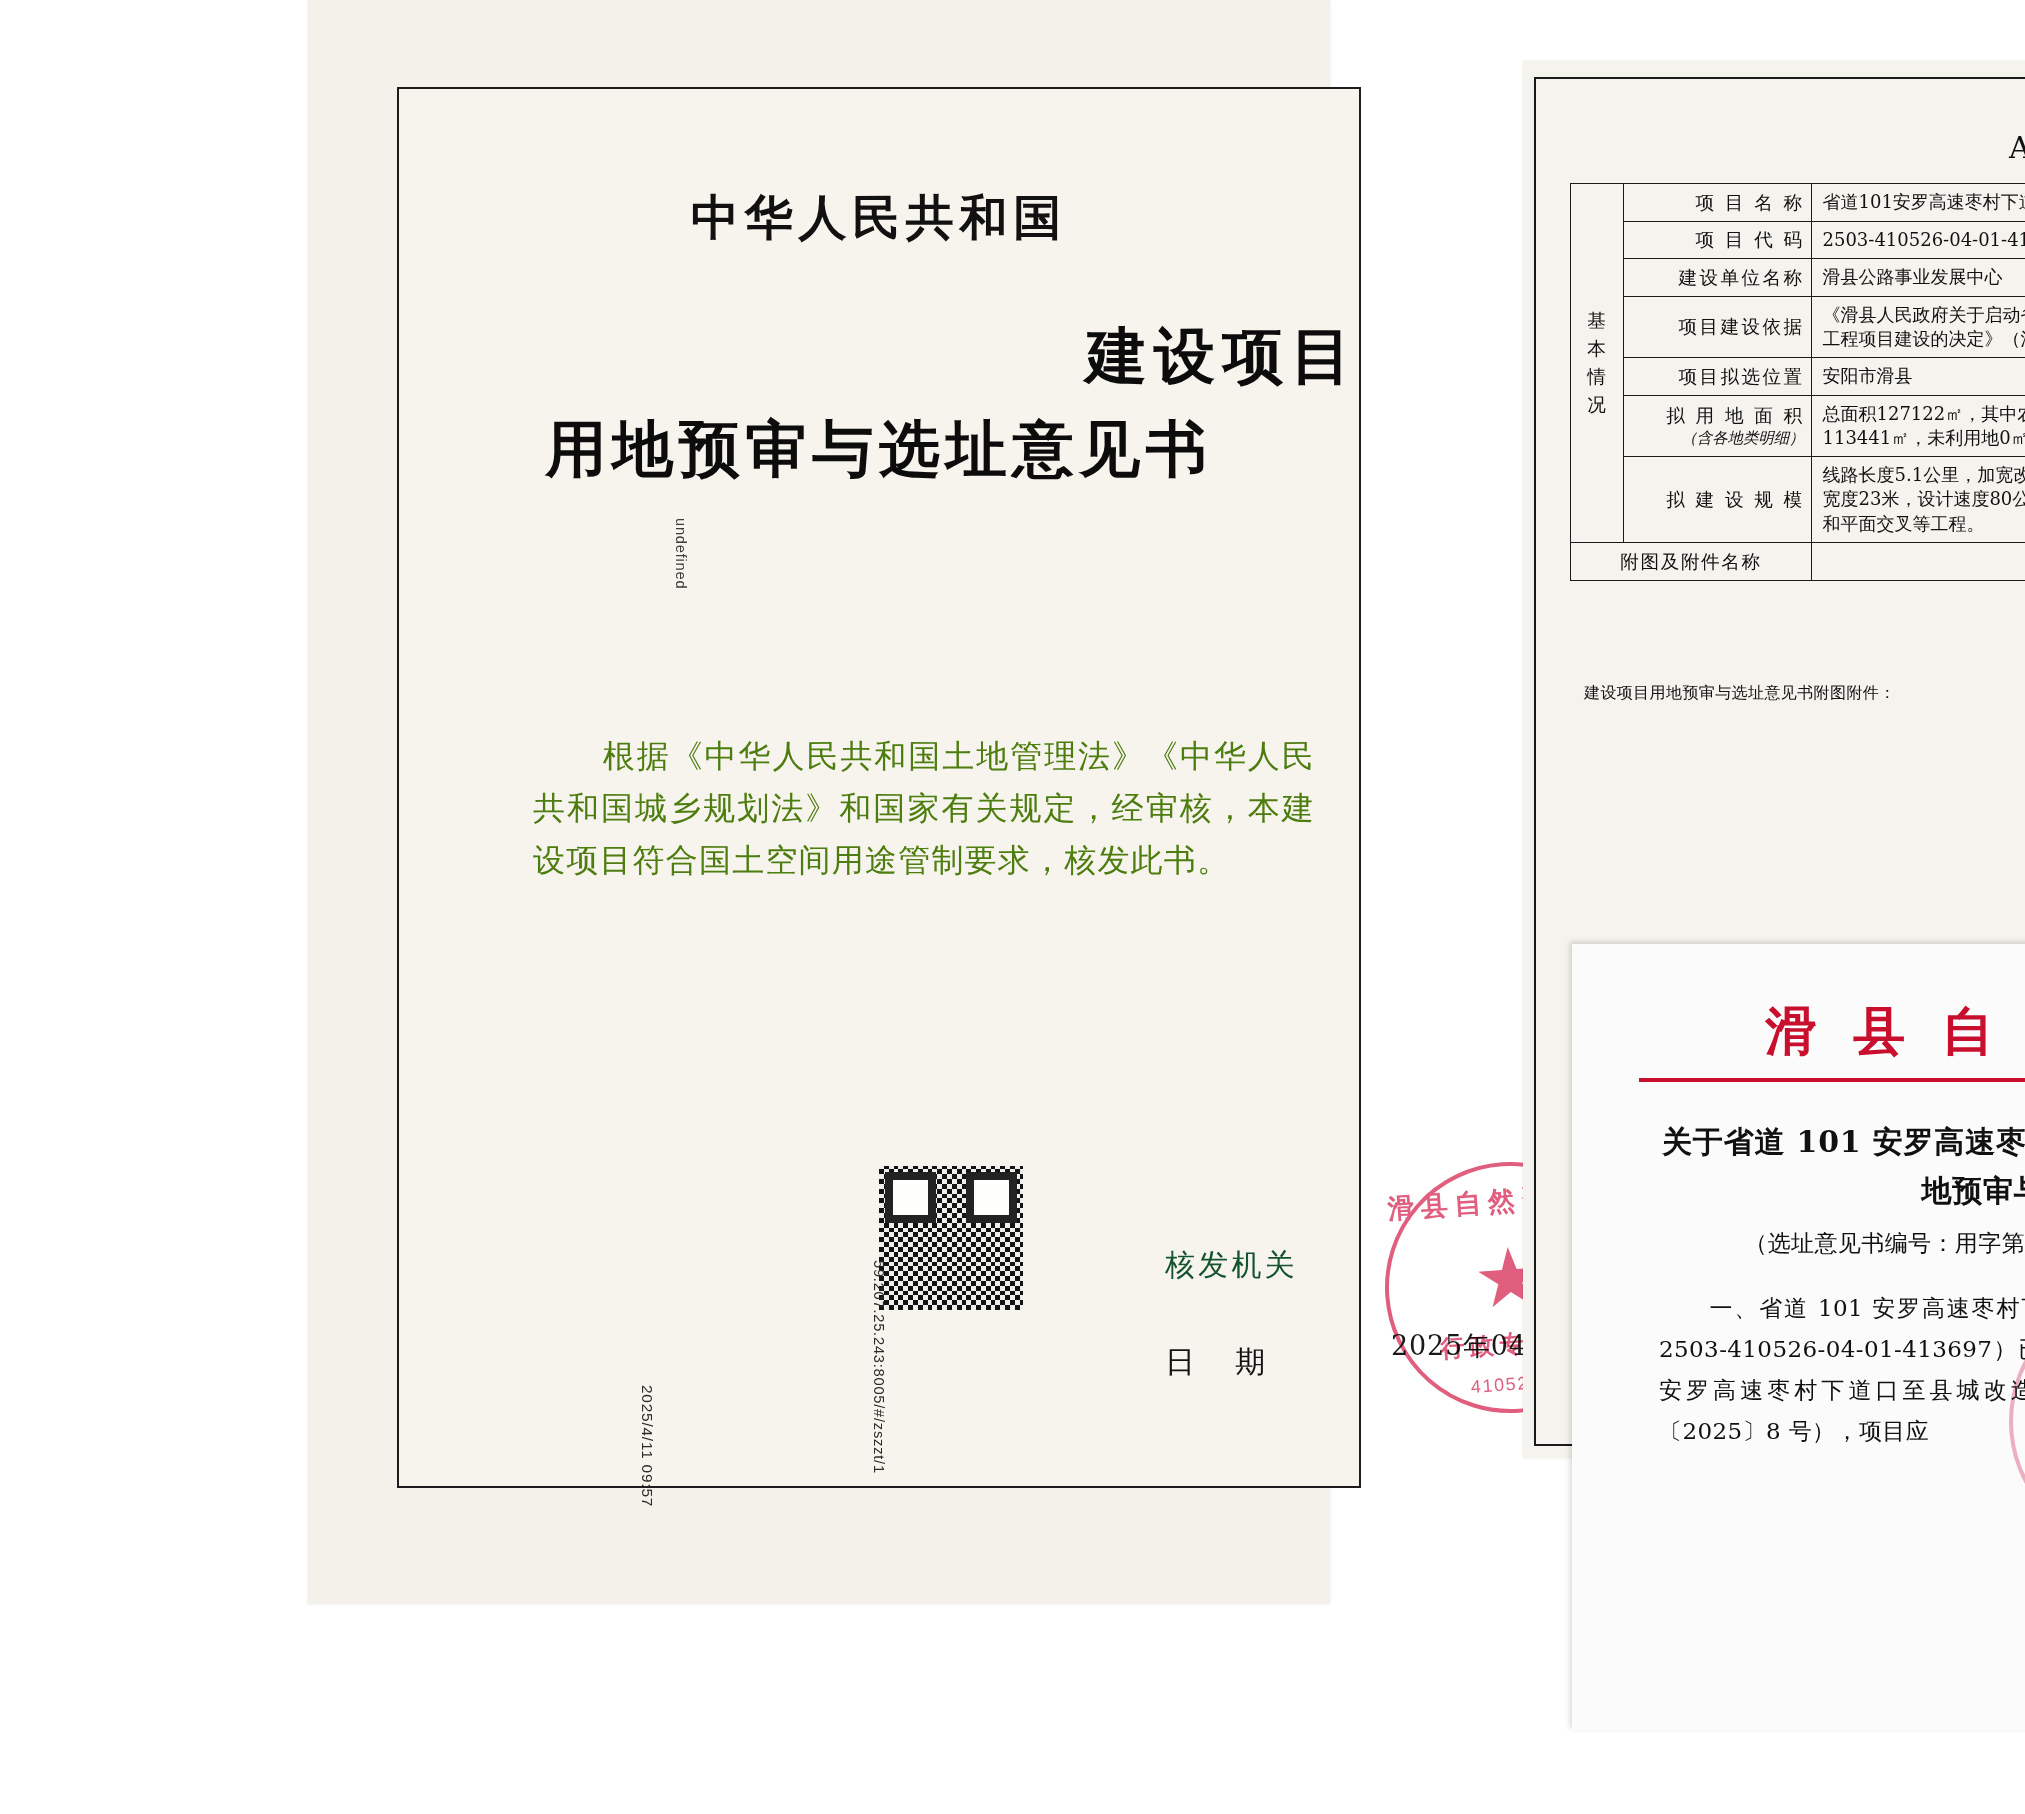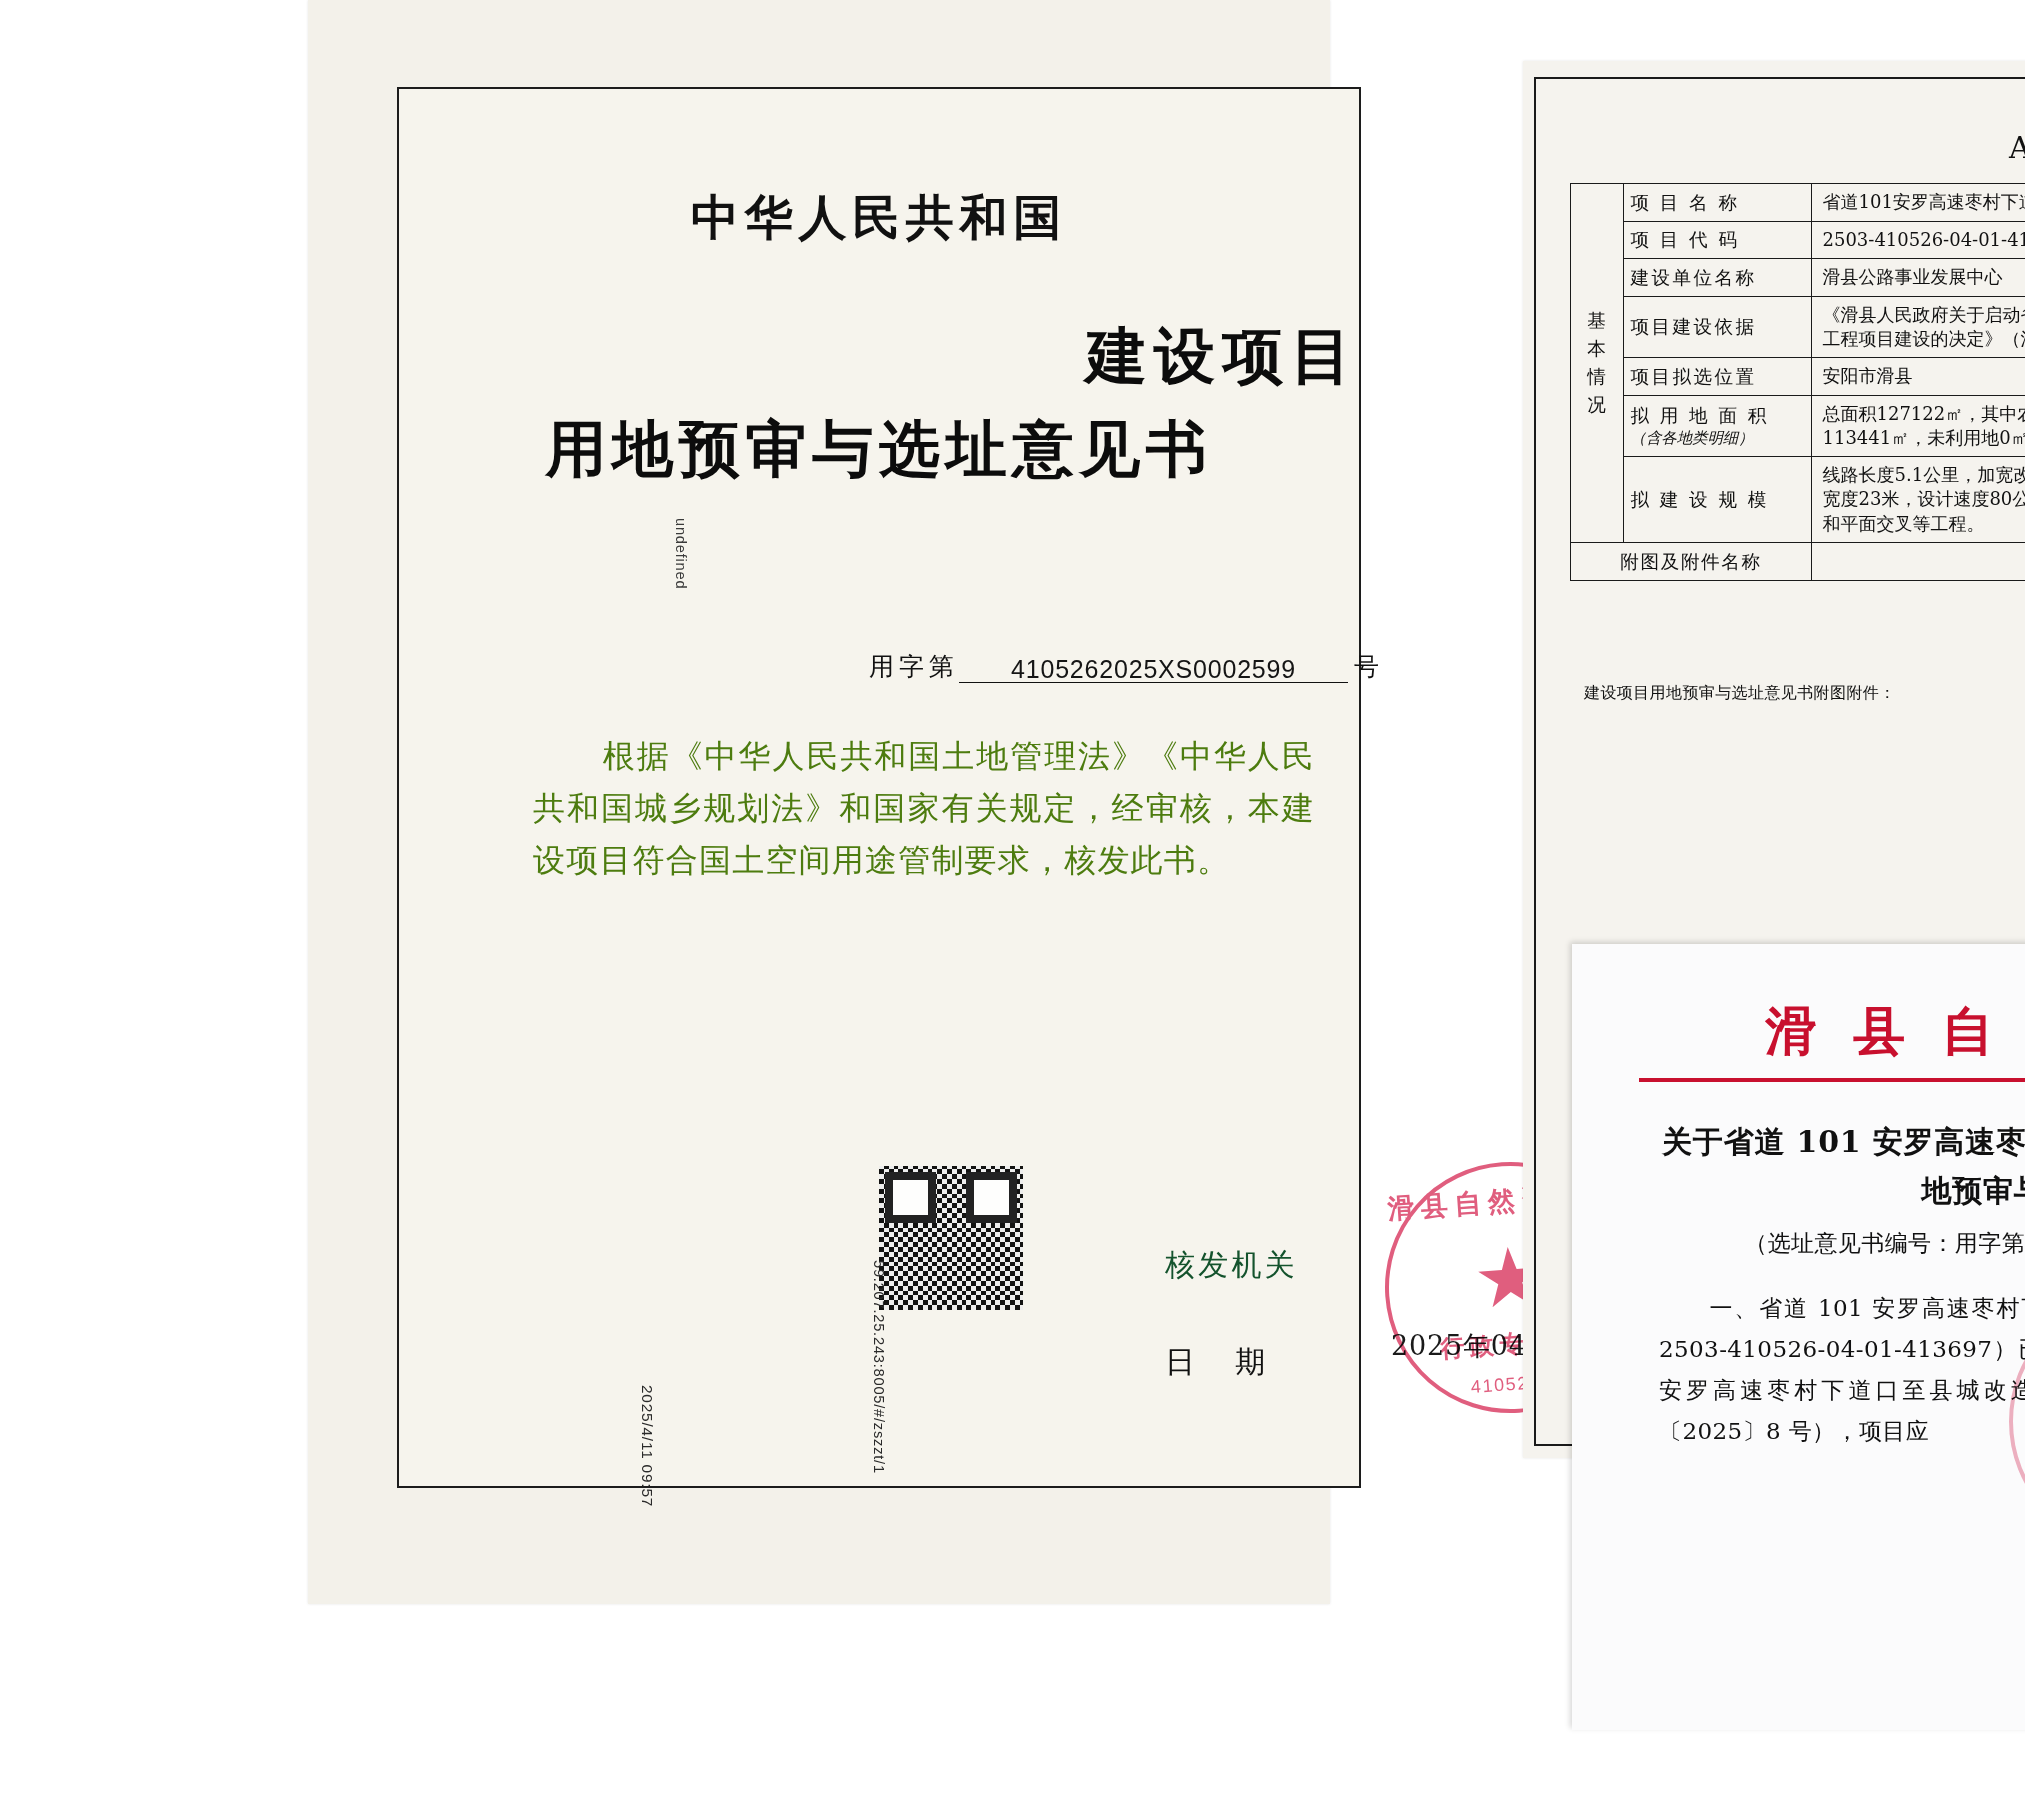--- a/index.html
+++ b/index.html
@@ -306,21 +306,21 @@
     text-align: center;
     font-size: 18.6px;
     letter-spacing: 0.8px;
   }
   #form-table td.side span {
     display: block;
     line-height: 1.5;
   }
   #form-table td.key {
     width: 174px;
-    text-align: left;
+    text-align: right;
     letter-spacing: 2.4px;
     font-size: 18.6px;
   }
   #form-table td.key small {
     letter-spacing: 0px;
     font-size: 15.4px;
     display: block;
     font-style: italic;
   }
   #form-table td.val {
@@ -431,27 +431,20 @@
 <div id="cert-page">
 
   <div id="cert-inner-border">
 
     <div class="cert-title-country">中华人民共和国</div>
 
     <div class="cert-title-main1">建设项目</div>
 
     <div class="cert-title-main2">用地预审与选址意见书</div>
 
-    <div class="cert-numberline">
-      <span class="lbl">用字第</span>
-      <span class="numwrap">
-        <span class="numval">4105262025XS0002599</span>
-      </span>
-      <span class="suffix">号</span>
-    </div>
 
     <div class="cert-body"><span class="indent"></span><span>根据《中华人民共和国土地管理法》《中华人民共和国城乡规划法》和国家有关规定，经审核，本建设项目符合国土空间用途管制要求，核发此书。</span></div>
 
     <div id="qrcode"></div>
 
     <div class="cert-issuer-label">核发机关</div>
 
     <div class="cert-date-label">日 期</div>
 
     <div class="cert-date-value">2025年04月10日</div>

